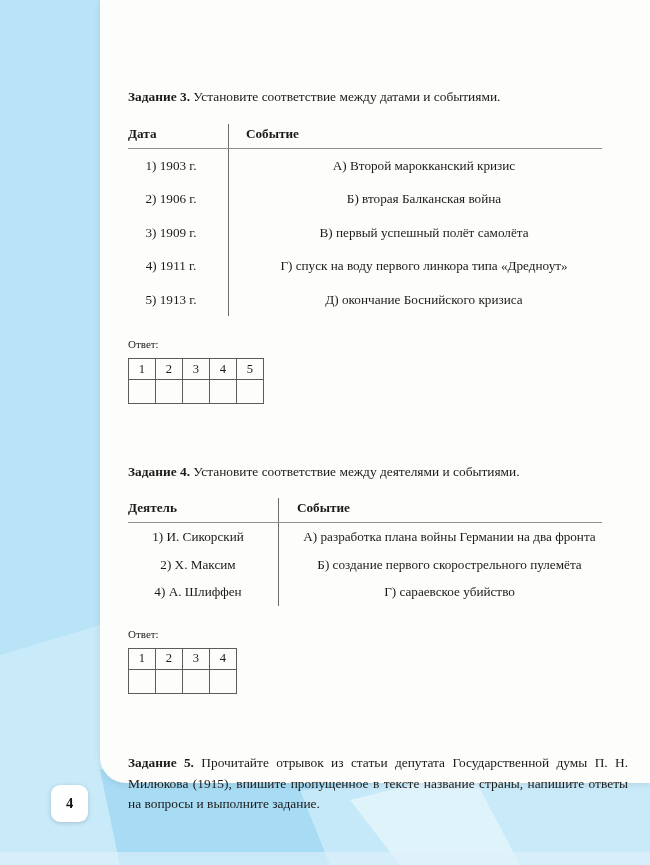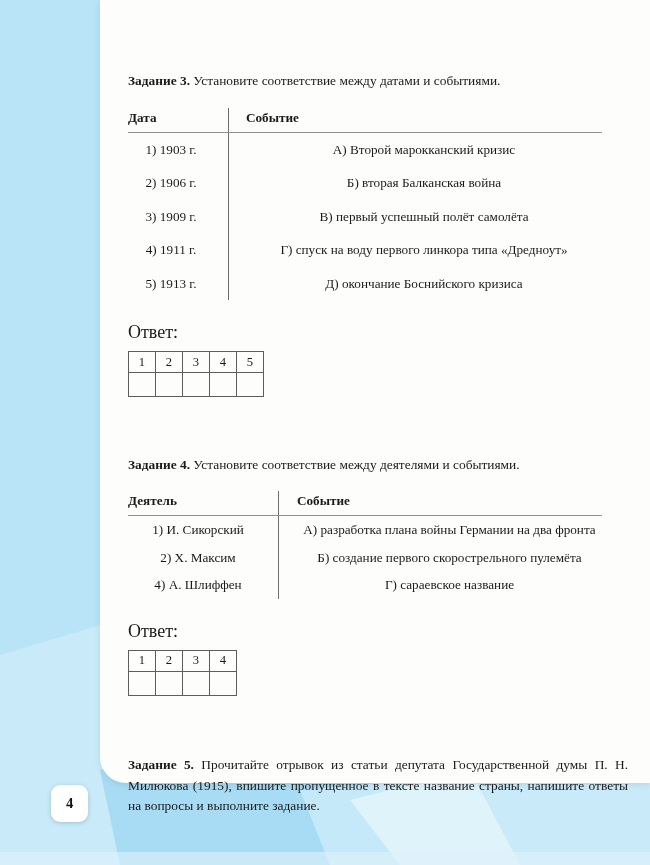--- a/index.html
+++ b/index.html
@@ -33,21 +33,21 @@
     height: 783px;
     background: #fdfdfb;
     border-bottom-left-radius: 26px;
     box-shadow: 0 2px 6px rgba(60,90,110,0.13);
     z-index: 2;
   }
 
   #page-body {
     position: absolute;
     left: 128px;
-    top: 0;
+    top: 16px;
     width: 500px;
     z-index: 3;
   }
 
   
   .task {
     color: #1a1a1a;
     font-size: 13.4px;
     line-height: 1.52;
     text-align: justify;
@@ -93,21 +93,21 @@
   #table-task3 .col-right { padding-left: 17px !important; }
   #table-task4 .col-left { width: 136px; }
   #table-task4 td.col-left { padding-right: 10px !important; }
   #table-task4 .col-right { padding-left: 18px !important; }
   #table-task3 td { padding-top: 7px; padding-bottom: 7px; }
   #table-task4 td { padding-top: 4px; padding-bottom: 4px; }
 
   
   .answer-block { margin-top: 22px; }
   .answer-label {
-    font-size: 18px;
+    font-size: 11px;
     color: #1a1a1a;
     margin-bottom: 8px;
   }
   .answer-grid {
     border-collapse: collapse;
   }
   .answer-grid td {
     width: 26px;
     height: 20px;
     border: 1px solid #5d5d5d;
@@ -232,21 +232,21 @@
         <tr>
           <td class="col-left">1) И. Сикорский</td>
           <td class="col-right">А) разработка плана войны Германии на два фронта</td>
         </tr>
         <tr>
           <td class="col-left">2) Х. Максим</td>
           <td class="col-right">Б) создание первого скорострельного пуле­мёта</td>
         </tr>
         <tr>
           <td class="col-left">4) А. Шлиффен</td>
-          <td class="col-right">Г) сараевское название</td>
+          <td class="col-right">Г) сараевское убийство</td>
         </tr>
       </tbody>
     </table>
 
     <div class="answer-block">
       <div class="answer-label">Ответ:</div>
       <table class="answer-grid">
         <tbody>
             <tr>
           <td>1</td>

